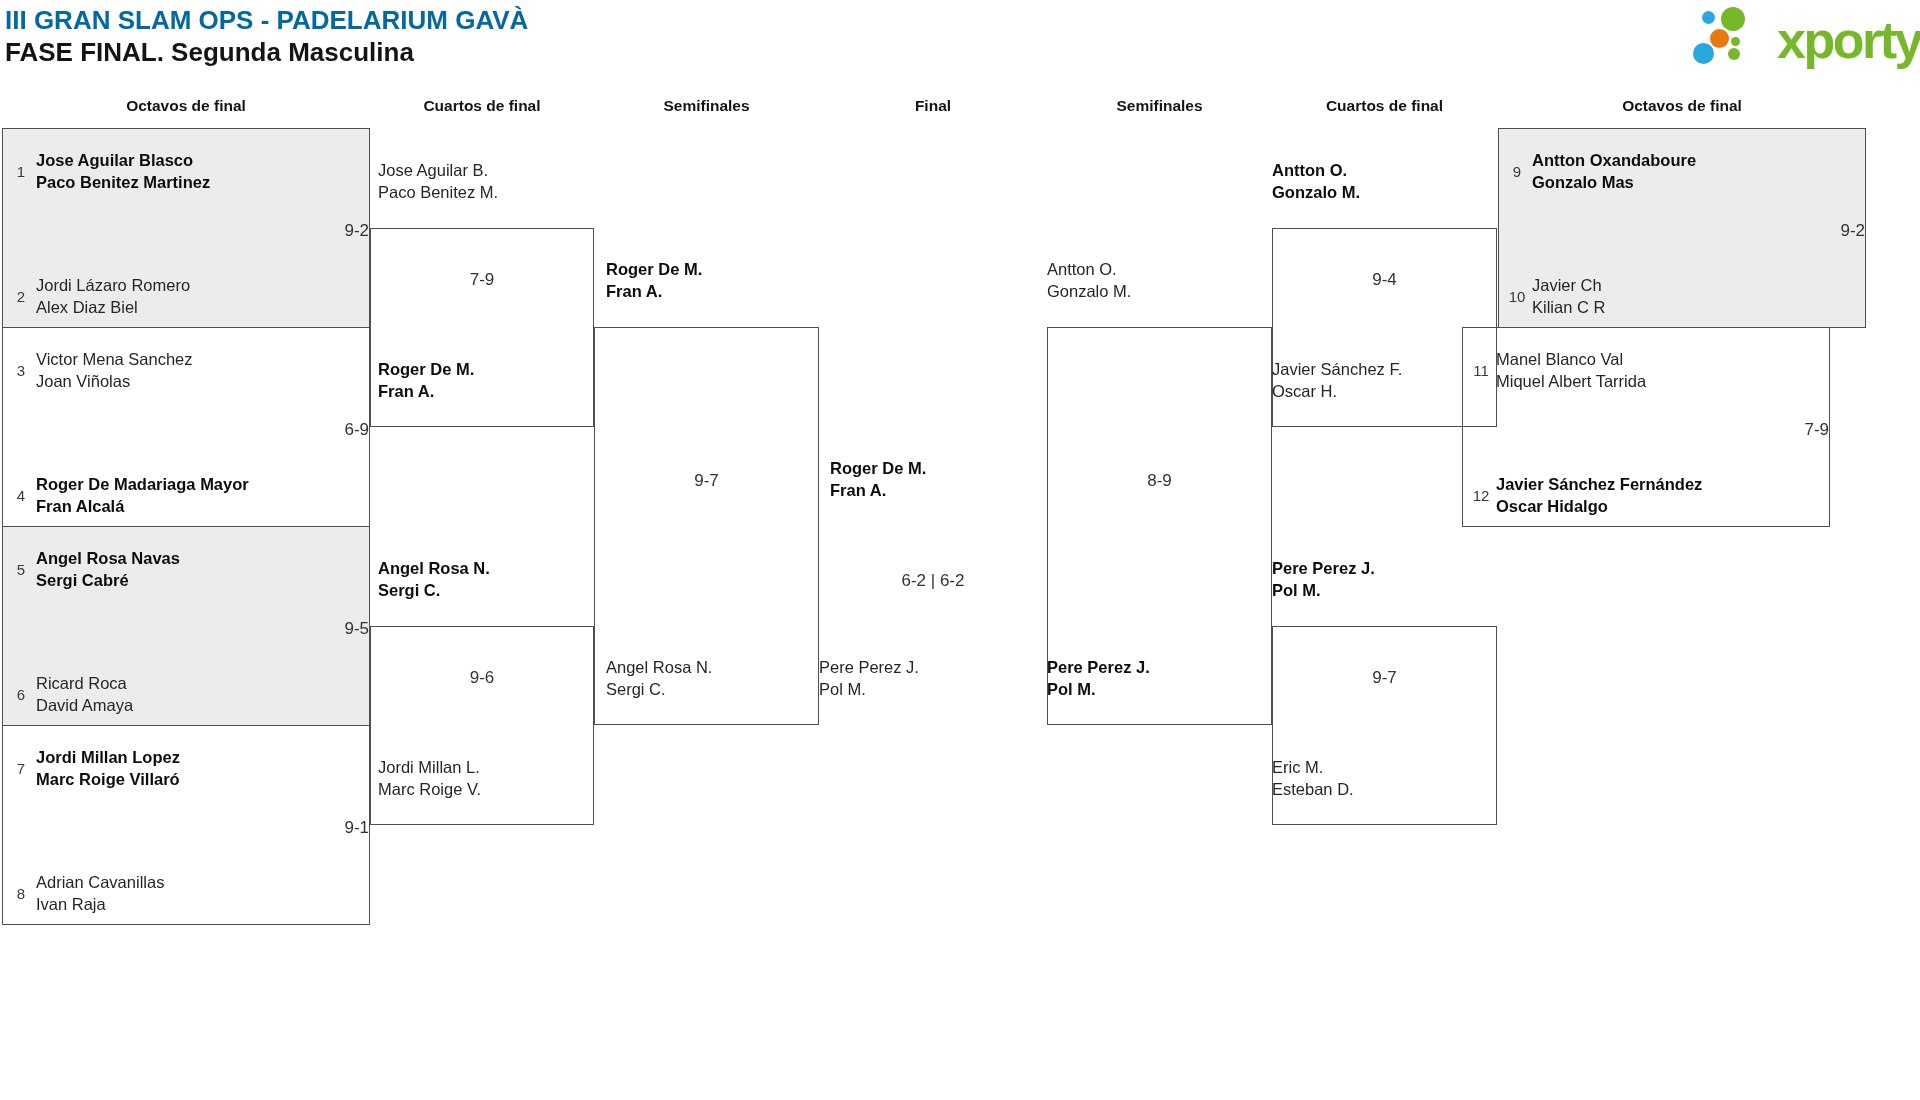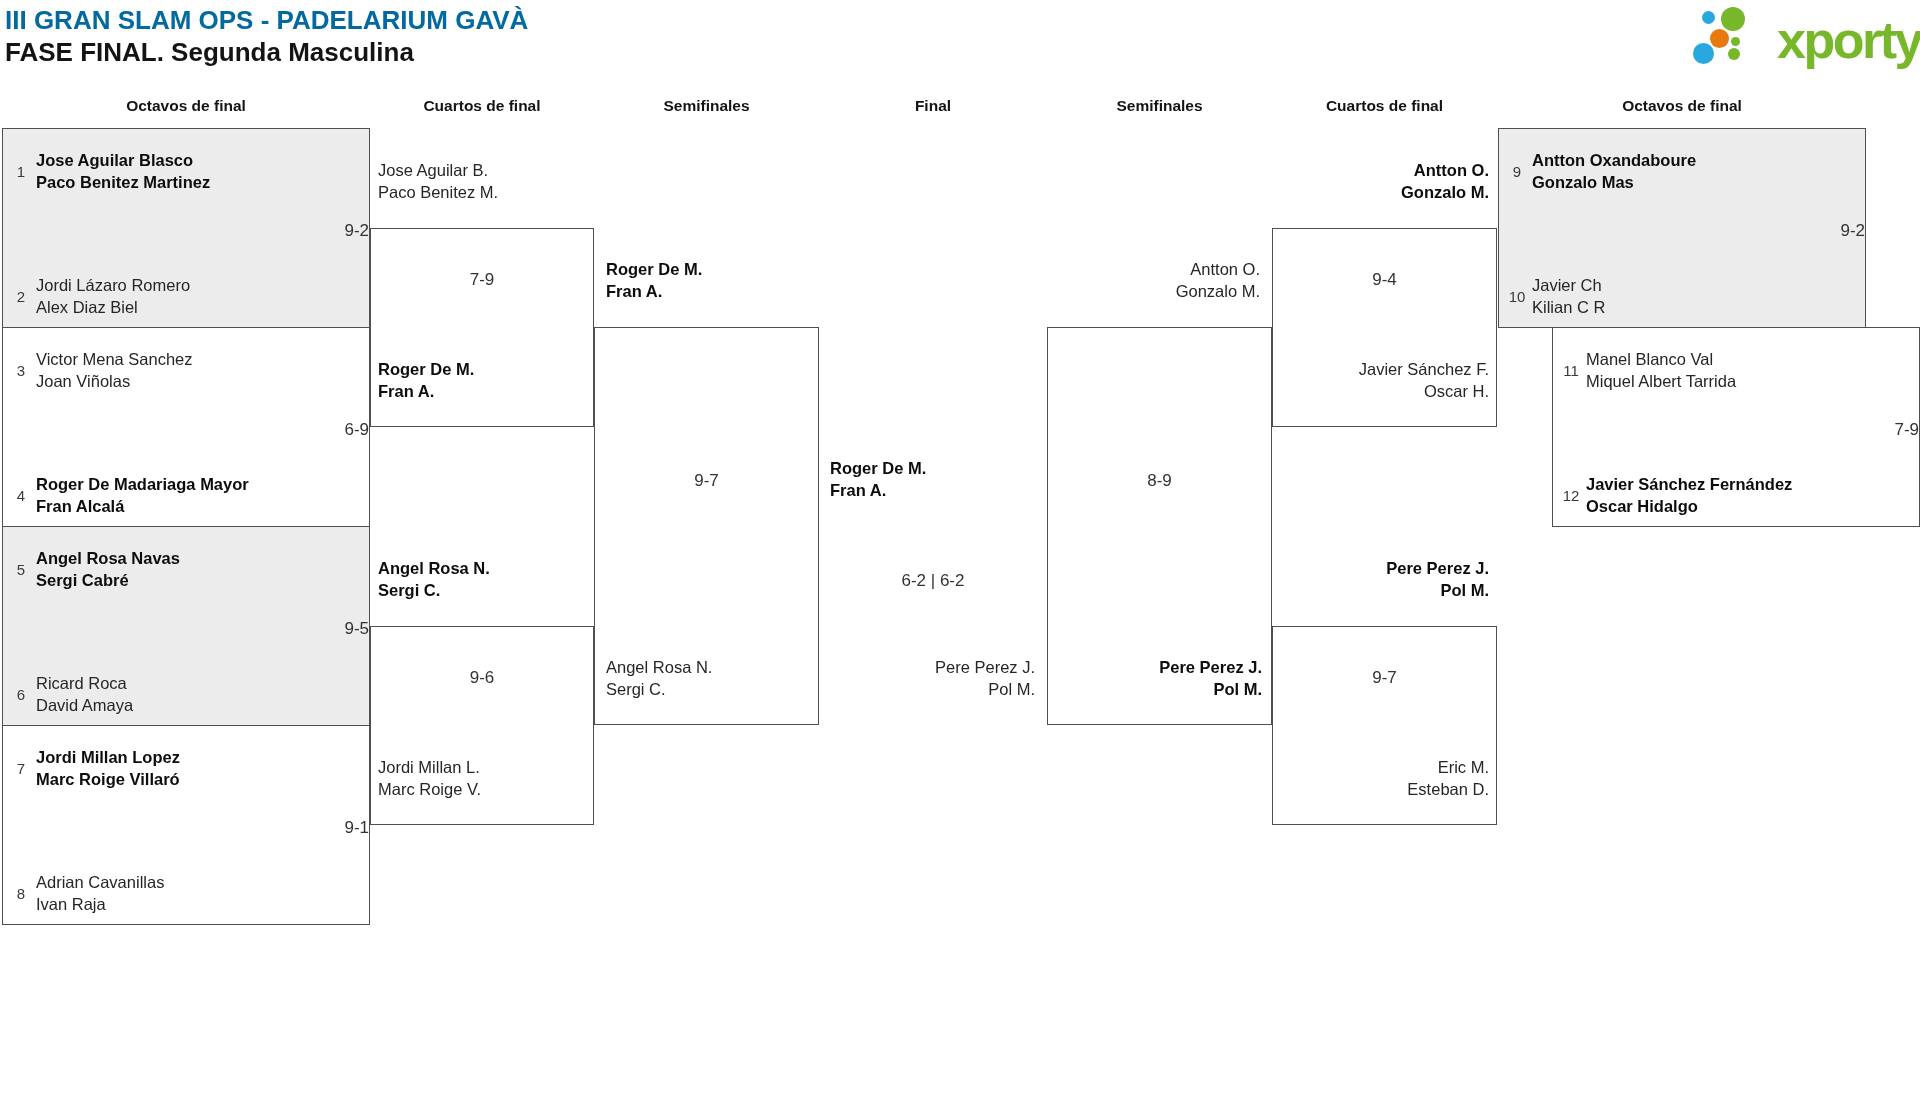--- a/index.html
+++ b/index.html
@@ -16,21 +16,21 @@
   .obox .seed.s1{top:20px;}
   .obox .seed.s2{top:145px;}
   .obox .team{position:absolute;left:33px;font-size:16.5px;line-height:22px;color:#262626;white-space:nowrap;}
   .obox .team.p1{top:20px;}
   .obox .team.p2{top:145px;}
   .obox .oscore{position:absolute;left:0;width:100%;top:92px;text-align:right;font-size:17px;color:#333;}
   
   .rect{position:absolute;border:1px solid #4f4f4f;box-sizing:border-box;background:transparent;}
   
   .clabel{position:absolute;font-size:16.5px;line-height:22px;color:#262626;white-space:nowrap;}
-  .clabel.right{text-align:right;}
+  .clabel.right{}
   .cscore{position:absolute;font-size:17px;line-height:22px;color:#333;text-align:center;}
   .bold{font-weight:700;color:#0d0d0d;}
   
   .logo{position:absolute;left:1692px;top:6px;width:226px;height:66px;}
   .dot{position:absolute;border-radius:50%;}
   .d-green{background:#76b82a;} .d-blue{background:#29a8e0;} .d-orange{background:#e8790e;}
   .logo-text{position:absolute;left:60px;top:6px;font-size:52px;line-height:56px;font-weight:800;
              letter-spacing:-2.5px;color:#76b82a;margin-left:25px;}
 </style>
 </head>
@@ -118,21 +118,21 @@
       <div class="bold">Antton Oxandaboure</div>
       <div class="bold">Gonzalo Mas</div>
     </div>
     <div class="oscore">9-2</div>
     <div class="seed s2">10</div>
     <div class="team p2">
       <div>Javier Ch</div>
       <div>Kilian C R</div>
     </div>
   </div>
-  <div class="obox" style="left:1552px;top:327px">
+  <div class="obox" style="left:1462px;top:327px">
     <div class="seed s1">11</div>
     <div class="team p1">
       <div>Manel Blanco Val</div>
       <div>Miquel Albert Tarrida</div>
     </div>
     <div class="oscore">7-9</div>
     <div class="seed s2">12</div>
     <div class="team p2">
       <div class="bold">Javier Sánchez Fernández</div>
       <div class="bold">Oscar Hidalgo</div>

